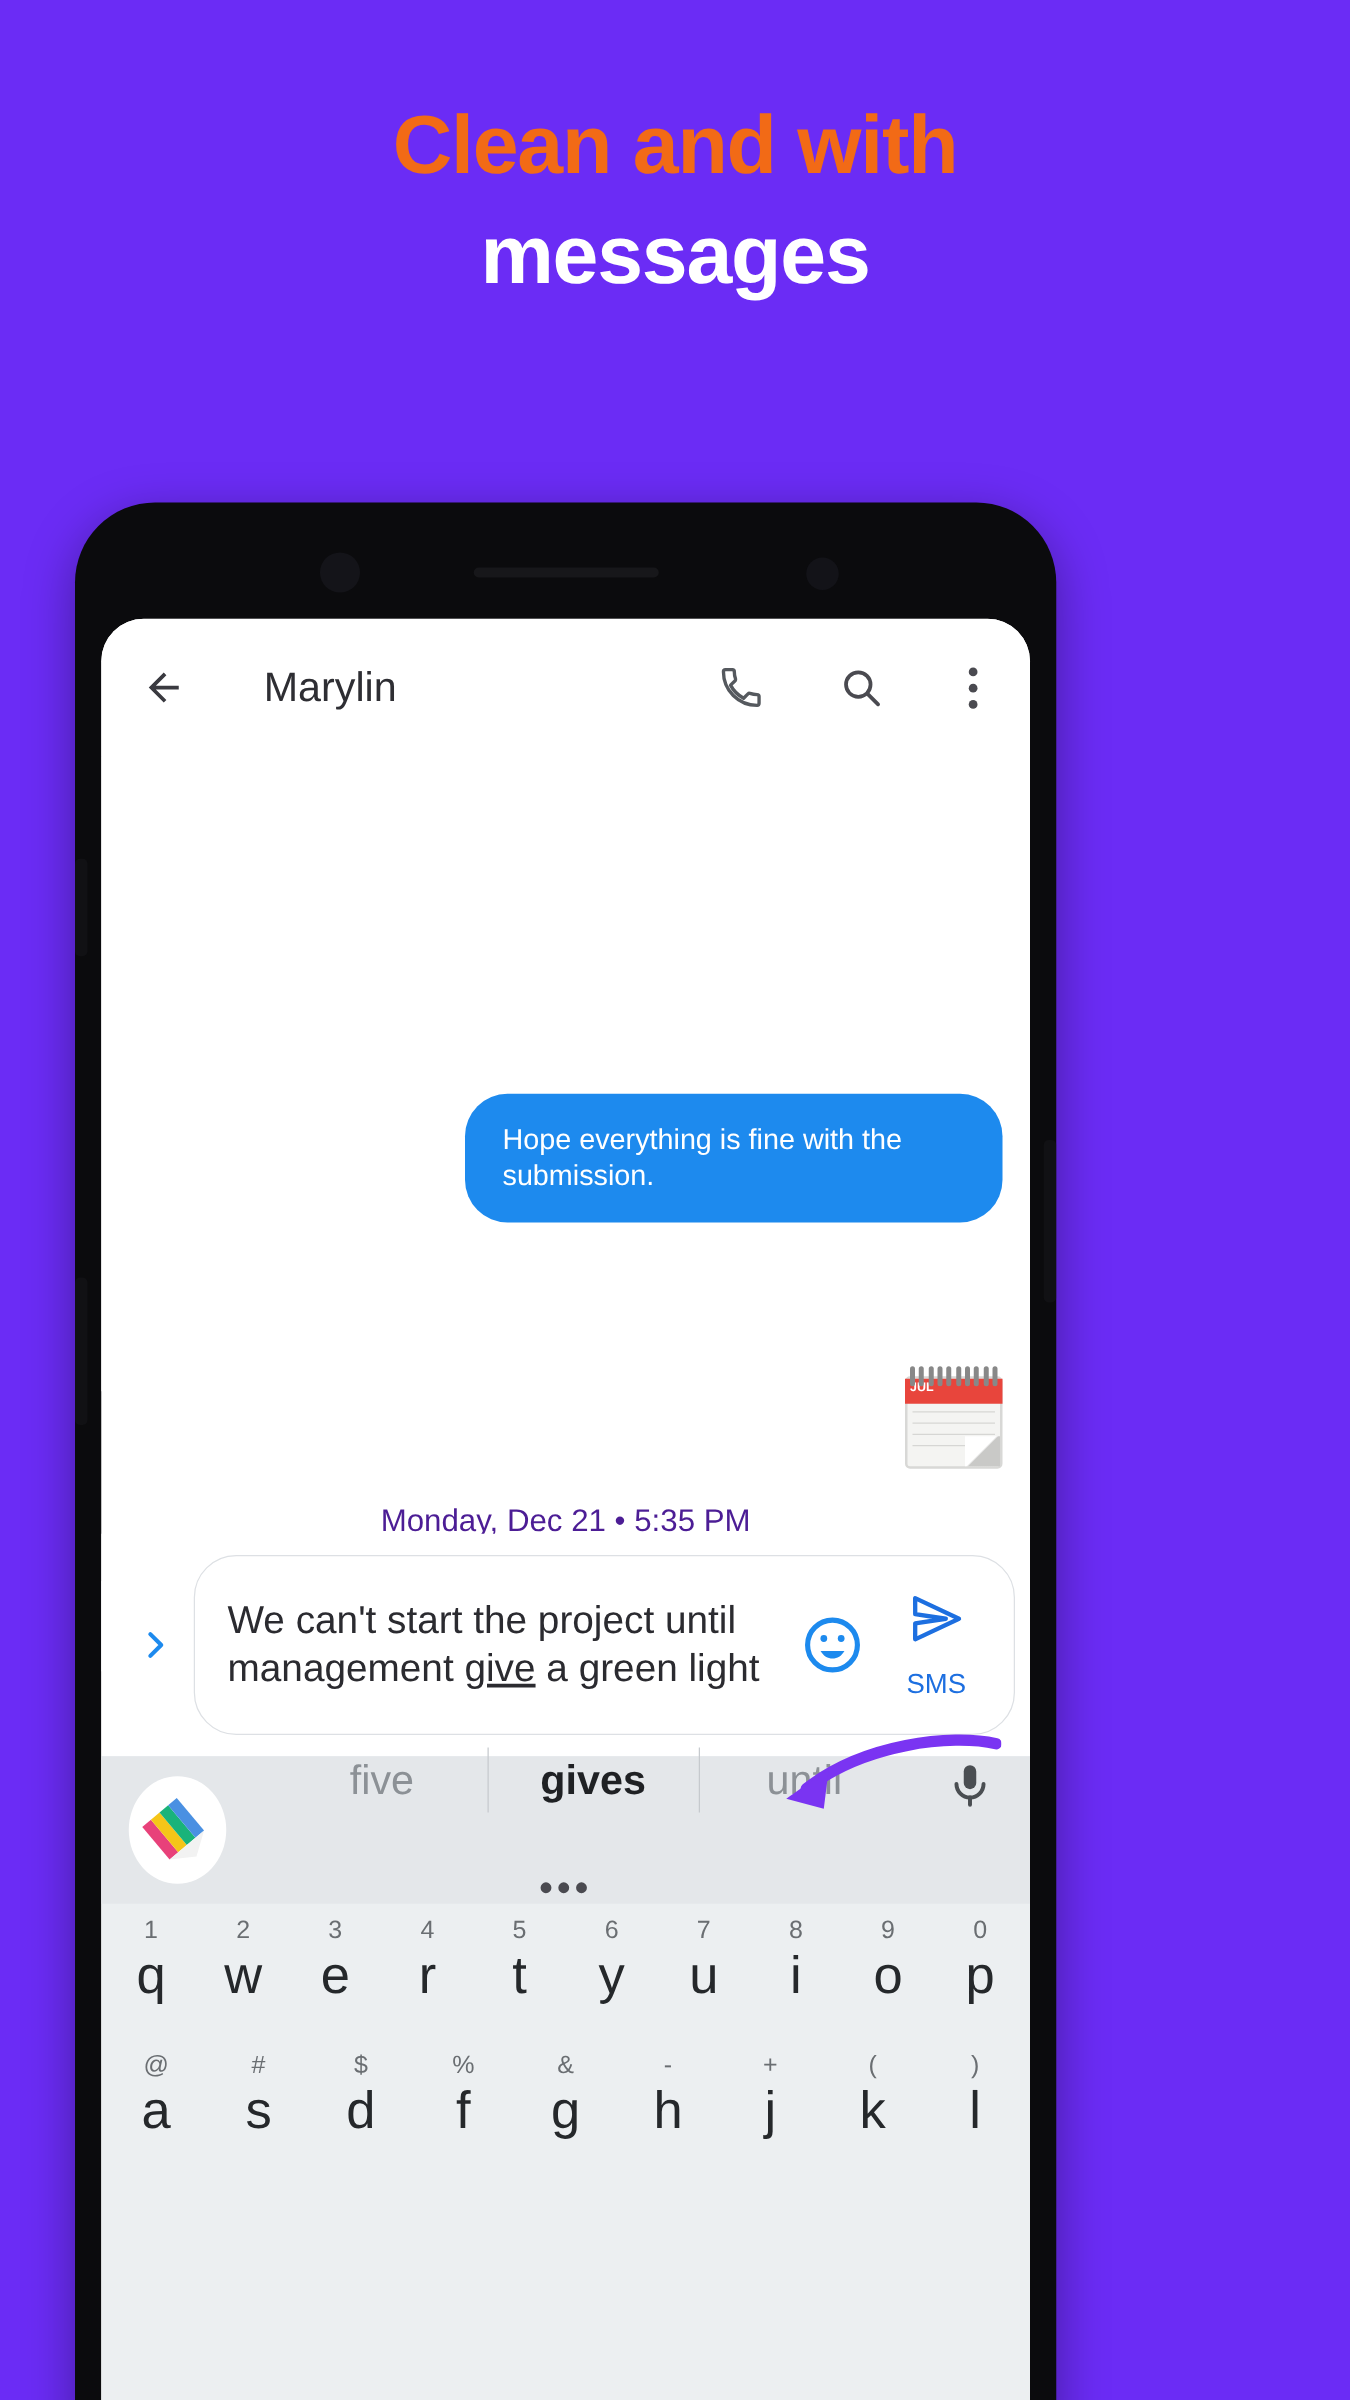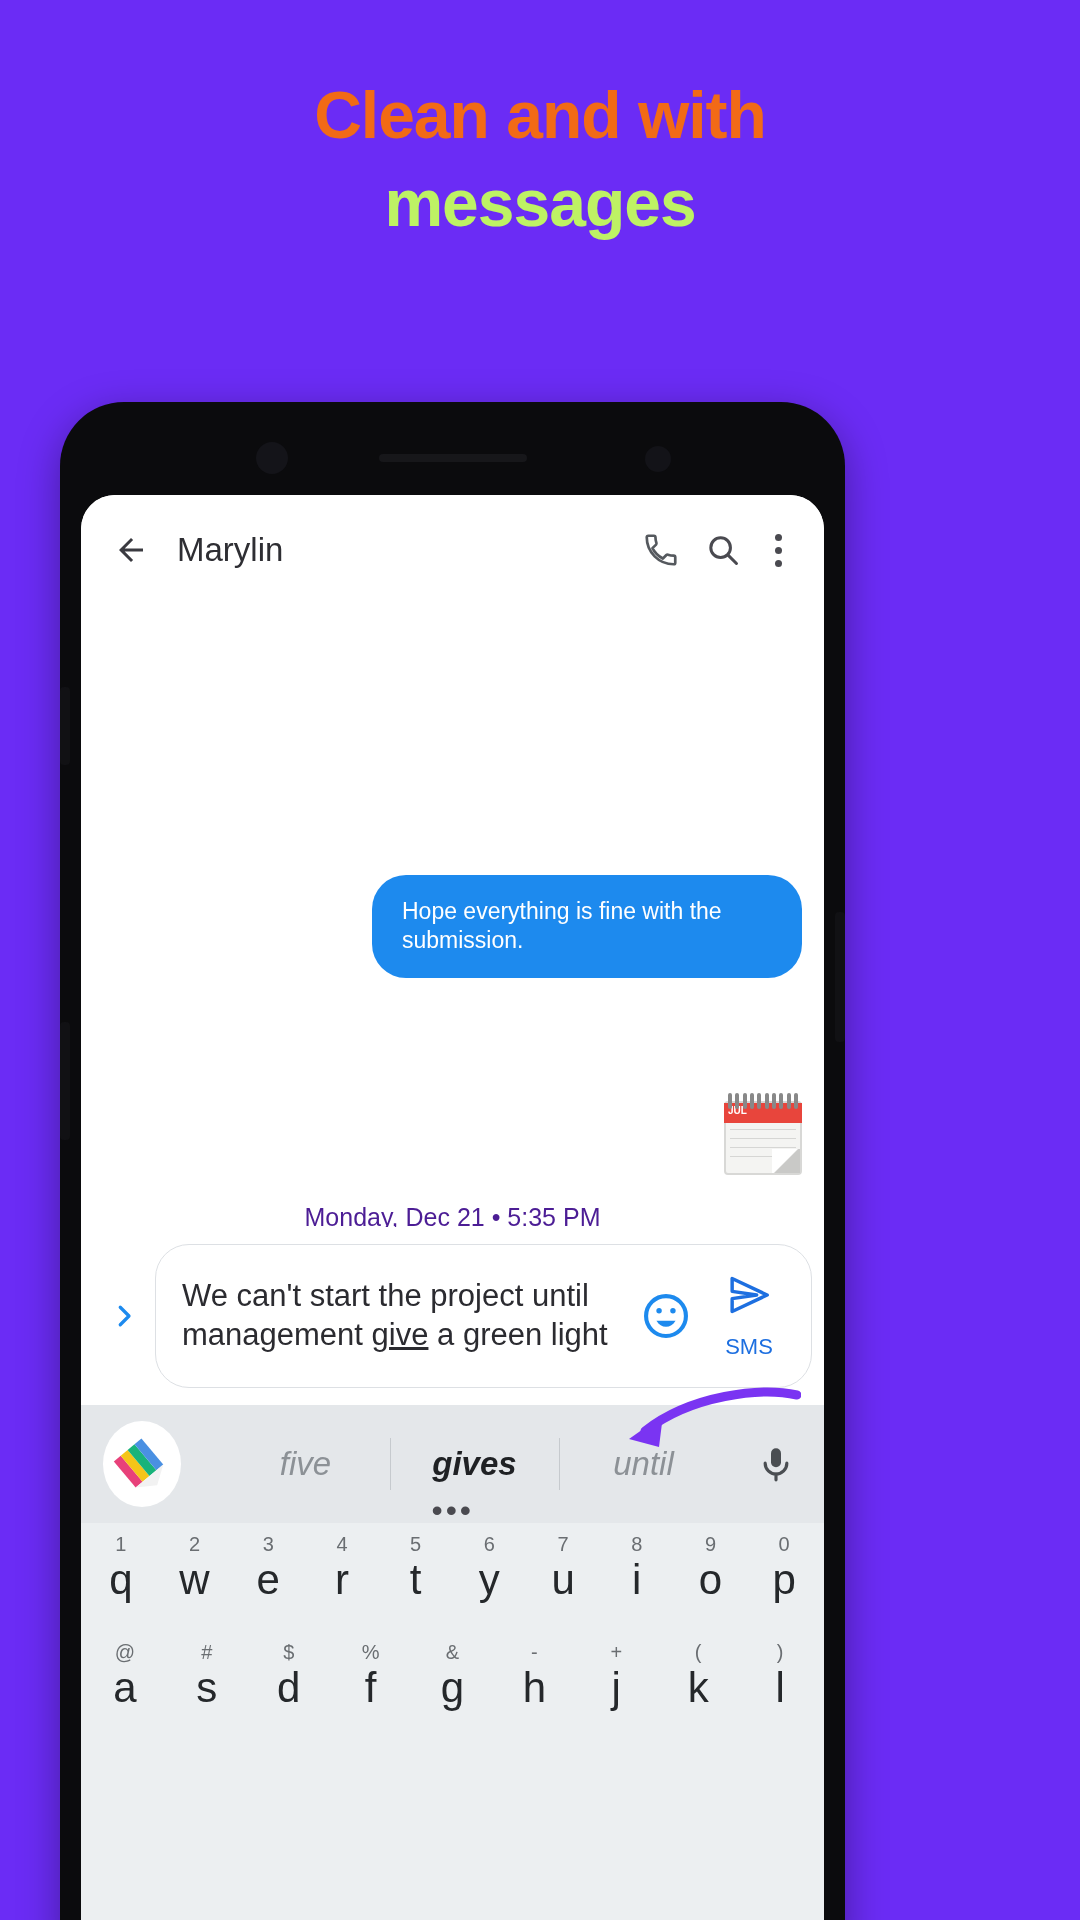--- a/index.html
+++ b/index.html
@@ -14,21 +14,21 @@
   .headline {
     position:absolute; top:82px; left:0; width:1080px;
     text-align:center; line-height:1.0;
   }
   .headline .l1 {
     display:block; font-size:66px; font-weight:bold;
     color:#F26A16; letter-spacing:-1px;
   }
   .headline .l2 {
     display:block; font-size:66px; font-weight:bold;
-    color:#bef264; margin-top:22px; letter-spacing:-1px;
+    color:#ffffff; margin-top:22px; letter-spacing:-1px;
   }
 
   
   .phone {
     position:absolute; left:60px; top:402px;
     width:785px; height:1560px;
     background:#0B0B0D;
     border-radius:64px 64px 28px 28px;
     box-shadow:0 12px 40px rgba(0,0,0,.35);
     overflow:hidden;
@@ -58,20 +58,21 @@
   .btn-side { position:absolute; background:#111114; border-radius:4px; }
   .b1 { left:0px; top:285px;  width:10px; height:78px; }
   .b2 { left:0px; top:620px;  width:10px; height:118px; }
   .b3 { right:0px; top:510px; width:10px; height:130px; }
 
   
   .appbar {
     position:relative; height:110px; width:100%;
     display:flex; align-items:center; padding:0 22px;
     background:#FFFFFF;
+    gap:34px;
   }
   .ab-back { width:56px; height:56px; display:flex; align-items:center; justify-content:center; }
   .ab-title {
     font-size:33px; color:#2E2E33; margin-left:18px;
     flex:0 0 auto;
   }
   .ab-spacer { flex:1; }
   .ab-icon { width:62px; height:62px; display:flex; align-items:center; justify-content:center; }
   .ab-dots { width:48px; height:62px; display:flex; flex-direction:column;
              align-items:center; justify-content:center; gap:6px; }
@@ -135,23 +136,22 @@
   .comp-emoji { width:74px; flex:0 0 74px; display:flex; align-items:center; justify-content:center; }
   .comp-send {
     width:92px; flex:0 0 92px; display:flex; flex-direction:column;
     align-items:center; justify-content:center; gap:16px;
   }
   .comp-send .lbl { font-size:22px; color:#1D6FE0; }
 
   
   .kb { position:absolute; left:0; top:910px; width:100%; bottom:0; background:#ECEFF1; }
   .kb-sugg {
-    position:relative; height:118px; display:flex; align-items:center;
+    position:relative; height:118px; display:flex; align-items:flex-start;
     background:#E4E7EA;
-    font-style:italic;
   }
   .sugg-logo {
     position:absolute; left:22px; top:16px; width:78px; height:86px;
     background:#FFFFFF; border-radius:50%;
     display:flex; align-items:center; justify-content:center;
   }
   .pencil { width:40px; height:40px; position:relative; transform:rotate(-40deg); }
   .pencil i { position:absolute; left:0; width:9px; height:34px; display:block; }
   .p1 { background:#E8417A; left:0px !important; }
   .p2 { background:#F5C518; left:9px !important; }

